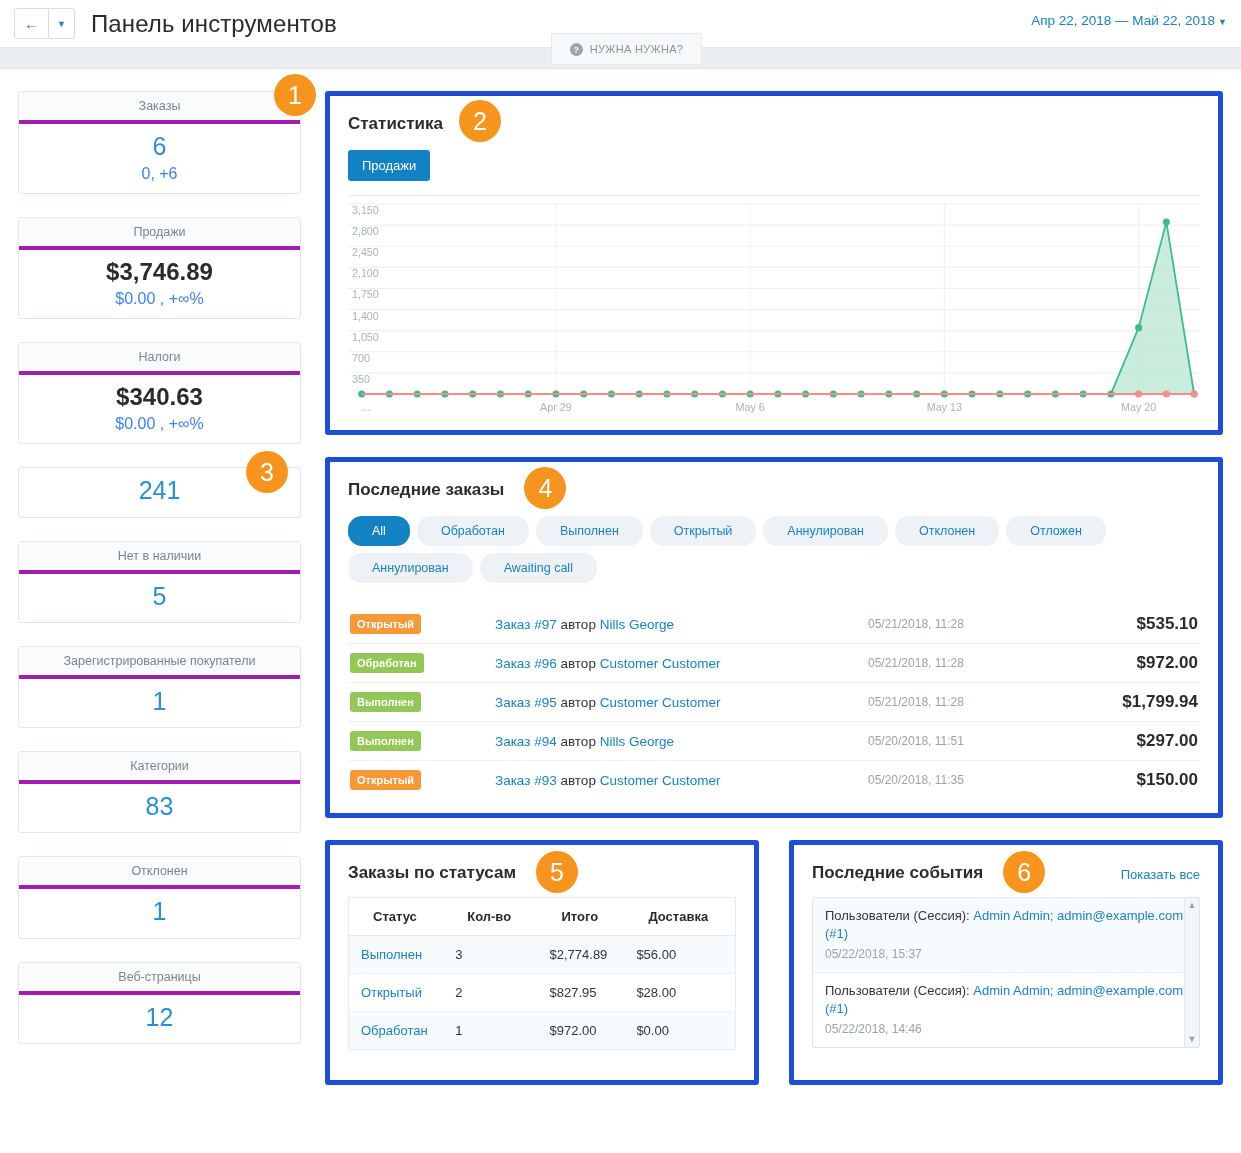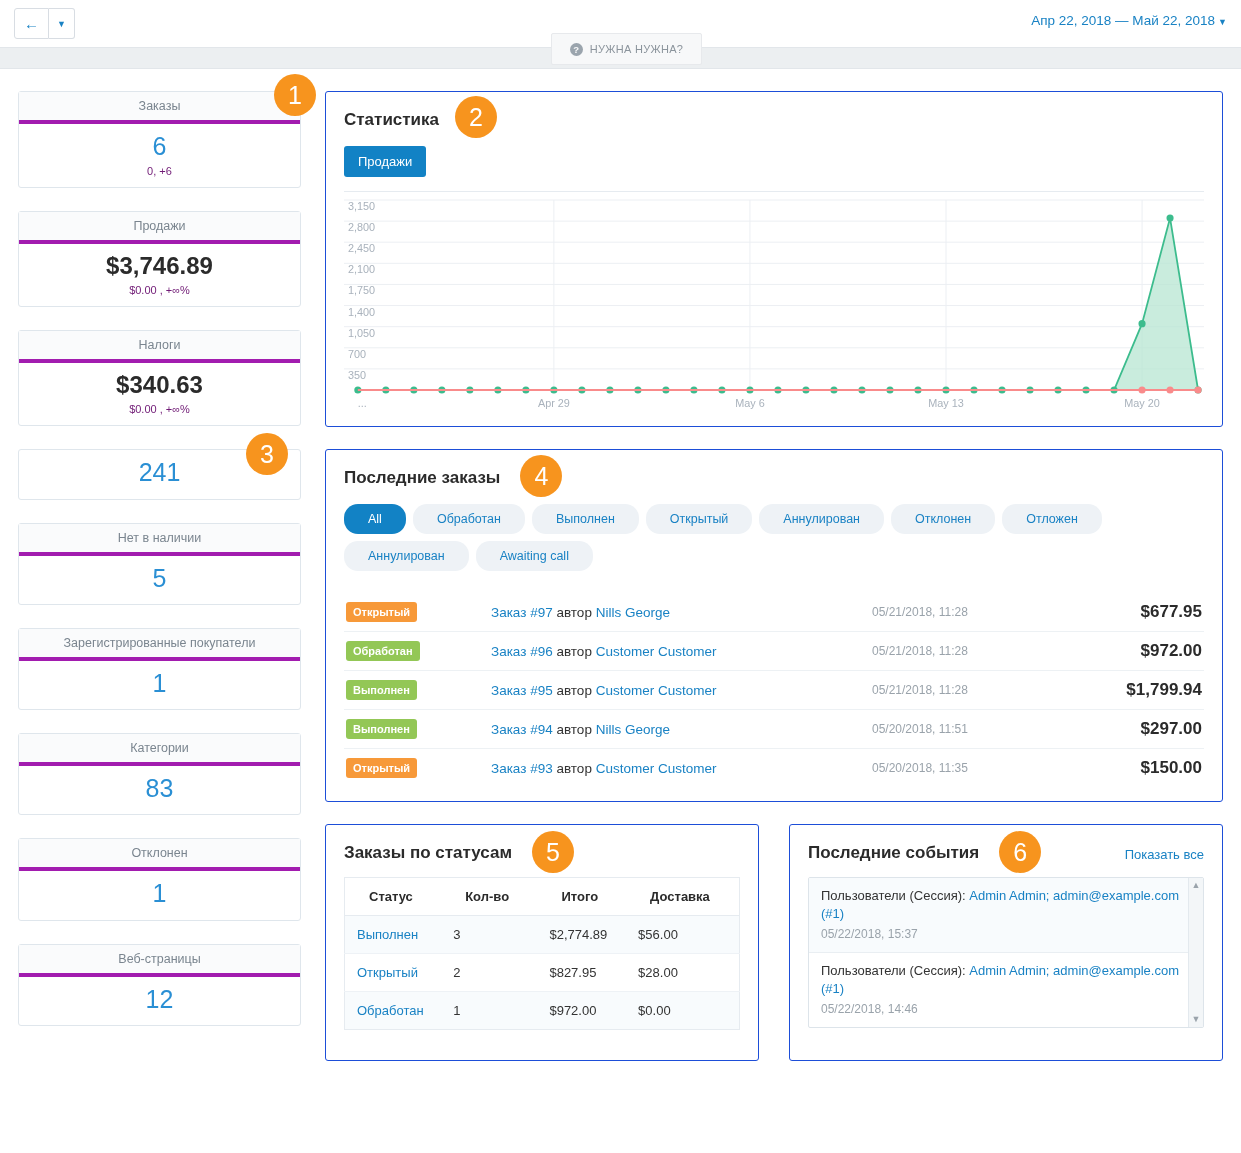--- a/index.html
+++ b/index.html
@@ -90,34 +90,34 @@
     background: #fafbfc;
     border-bottom: 4px solid #a21caf;
     text-align: center;
     padding: 7px 6px;
     font-size: 12.5px;
     color: #7a858f;
   }
   .stat-body { text-align: center; padding: 7px 6px 10px; }
   .stat-val { font-size: 25px; color: #2a8fd4; font-weight: 400; line-height: 1.25; }
   .stat-val.dark { color: #2b2b2b; font-weight: bold; font-size: 24px; }
-  .stat-sub { font-size: 11px; color: #701a75; margin-top: 3px; }
+  .stat-sub { font-size: 16px; color: #3b82f6; margin-top: 3px; }
 
   .badge-num {
     position: absolute;
     width: 42px; height: 42px; border-radius: 50%;
     background: #f7941e; color: #fff;
     font-size: 25px; font-weight: 500;
     display: flex; align-items: center; justify-content: center;
     z-index: 5;
   }
 
   
   .panel {
-    border: 1px solid #1d4ed8;
+    border: 5px solid #1d4ed8;
     border-radius: 3px;
     background: #fff;
     position: relative;
     margin-bottom: 22px;
   }
   .panel-title {
     font-size: 17px; font-weight: bold; color: #2b2b2b;
   }
   .panel-pad { padding: 18px 18px 14px; }
 
@@ -212,20 +212,21 @@
   .scrollbar span { color: #9aa3ab; font-size: 9px; line-height: 1; }
 </style>
 </head>
 <body>
 
 <div class="topbar">
   <div class="backgroup">
     <div class="back-btn">←</div>
     <div class="back-caret">▼</div>
   </div>
+  <div class="page-title">Панель инструментов</div>
   <div class="daterange">
     <span>Апр 22, 2018 — Май 22, 2018</span><span class="caret">▼</span>
   </div>
 </div>
 
 <div class="band">
   <div class="helpbox">
     <span class="qicon">?</span>
     <span class="htxt">НУЖНА НУЖНА?</span>
   </div>
@@ -412,21 +413,21 @@
             <div class="pill">Отложен</div>
             <div class="pill">Аннулирован</div>
             <div class="pill">Awaiting call</div>
           </div>
 
         <div class="orders" id="orders-list">
             <div class="order-row">
               <div class="ostatus"><span class="tag open">Открытый</span></div>
               <div class="odesc"><a>Заказ #97</a> <span>автор</span> <a>Nills George</a></div>
               <div class="odate">05/21/2018, 11:28</div>
-              <div class="oamount">$677.95</div>
+              <div class="oamount">$535.10</div>
             </div>
             <div class="order-row">
               <div class="ostatus"><span class="tag green">Обработан</span></div>
               <div class="odesc"><a>Заказ #96</a> <span>автор</span> <a>Customer Customer</a></div>
               <div class="odate">05/21/2018, 11:28</div>
               <div class="oamount">$972.00</div>
             </div>
             <div class="order-row">
               <div class="ostatus"><span class="tag green">Выполнен</span></div>
               <div class="odesc"><a>Заказ #95</a> <span>автор</span> <a>Customer Customer</a></div>

